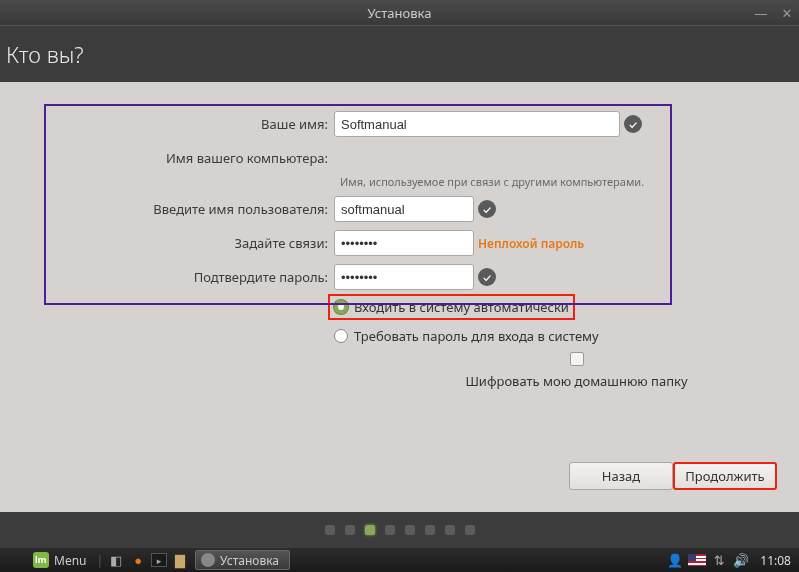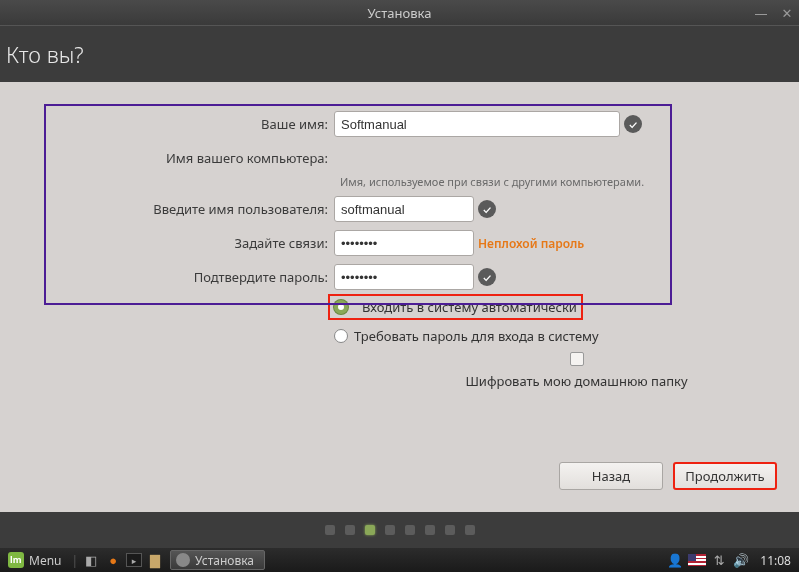--- a/index.html
+++ b/index.html
@@ -25,36 +25,36 @@
 .in-wide { width: 286px; }
 .in-med { width: 170px; }
 .in-sm { width: 140px; }
 .check-badge { width: 18px; height: 18px; border-radius: 50%; background: #5a5a5a; display: flex; align-items: center; justify-content: center; }
 .check-badge::after { content: "✓"; color: #fff; font-size: 11px; font-weight: bold; }
 .hint-orange { color: #e67817; font-size: 12px; font-weight: 600; }
 .hint-gray { color: #6a6a6a; font-size: 11px; margin-left: 288px; margin-top: -4px; margin-bottom: 6px; }
 
 .opts { margin-left: 334px; margin-top: 98px; }
 .opt-row { display: flex; align-items: center; gap: 6px; font-size: 13px; color: #333; margin-bottom: 7px; }
-.opt-box1 { border: 2px solid #e21; padding: 2px 4px; display: inline-flex; align-items: center; gap: 14px; margin-left: -6px; }
+.opt-box1 { border: 2px solid #e21; padding: 2px 4px; display: inline-flex; align-items: center; gap: 6px; margin-left: -6px; }
 .radio { width: 14px; height: 14px; border-radius: 50%; border: 1px solid #888; background: #fff; display: inline-flex; align-items: center; justify-content: center; }
 .radio.sel { border: 4px solid #8aa858; box-shadow: 0 0 0 1px #6a8840; }
 .chk { width: 14px; height: 14px; border: 1px solid #999; border-radius: 2px; background: #f5f3f1; display: inline-block; }
 
-.btnrow { position: absolute; right: 22px; bottom: 22px; display: flex; gap: 10px; }
+.btnrow { position: absolute; right: 22px; bottom: 22px; display: flex; }
 .btn { min-width: 104px; height: 28px; border: 1px solid #a9a6a3; border-radius: 3px; background: linear-gradient(to bottom,#f4f2f0,#e2dfdc); color: #333; font-size: 13px; display: flex; align-items: center; justify-content: center; cursor: pointer; }
 .btn.hl { border: 2px solid #e21; }
 
 
 .dotsbar { background: #3c3c3c; height: 36px; display: flex; align-items: center; justify-content: center; gap: 10px; }
 .dot { width: 10px; height: 10px; border-radius: 2px; background: #5c5c5c; }
 .dot.active { background: #8aa858; box-shadow: 0 0 3px #8aa858; }
 
 
-.taskbar { height: 24px; background: linear-gradient(to bottom,#2c2c2c,#1a1a1a); display: flex; align-items: center; color: #ccc; font-size: 12px; position: absolute; bottom: 0; left: 0; right: 0; }
+.taskbar { height: 24px; background: linear-gradient(to bottom,#2c2c2c,#1a1a1a); display: flex; align-items: center; color: #ccc; font-size: 12px; position: absolute; bottom: 0; left: 0; right: 0; padding-left: 25px; }
 .menu-btn { display: flex; align-items: center; gap: 5px; padding: 0 8px; height: 100%; }
 .mint-logo { width: 16px; height: 16px; background: #7fb842; border-radius: 3px; position: relative; }
 .mint-logo::after { content: "lm"; font-size: 9px; font-weight: bold; color: #fff; position: absolute; left: 2px; top: 1px; }
 .tray-ic { width: 18px; height: 18px; display: flex; align-items: center; justify-content: center; margin: 0 2px; color: #aaa; font-size: 13px; }
 .taskitem { display: flex; align-items: center; gap: 5px; padding: 1px 10px 1px 5px; background: linear-gradient(to bottom,#555,#3a3a3a); border: 1px solid #666; border-radius: 2px; height: 20px; margin-left: 4px; }
 .spacer { flex: 1; }
 .flag { width: 18px; height: 12px; background: linear-gradient(to bottom, #b22234 0%, #b22234 15%, #fff 15%, #fff 30%, #b22234 30%, #b22234 45%, #fff 45%, #fff 60%, #b22234 60%, #b22234 75%, #fff 75%, #fff 90%, #b22234 90%); position: relative; }
 .flag::before { content: ""; position: absolute; left: 0; top: 0; width: 8px; height: 7px; background: #3c3b6e; }
 </style>
 </head>

